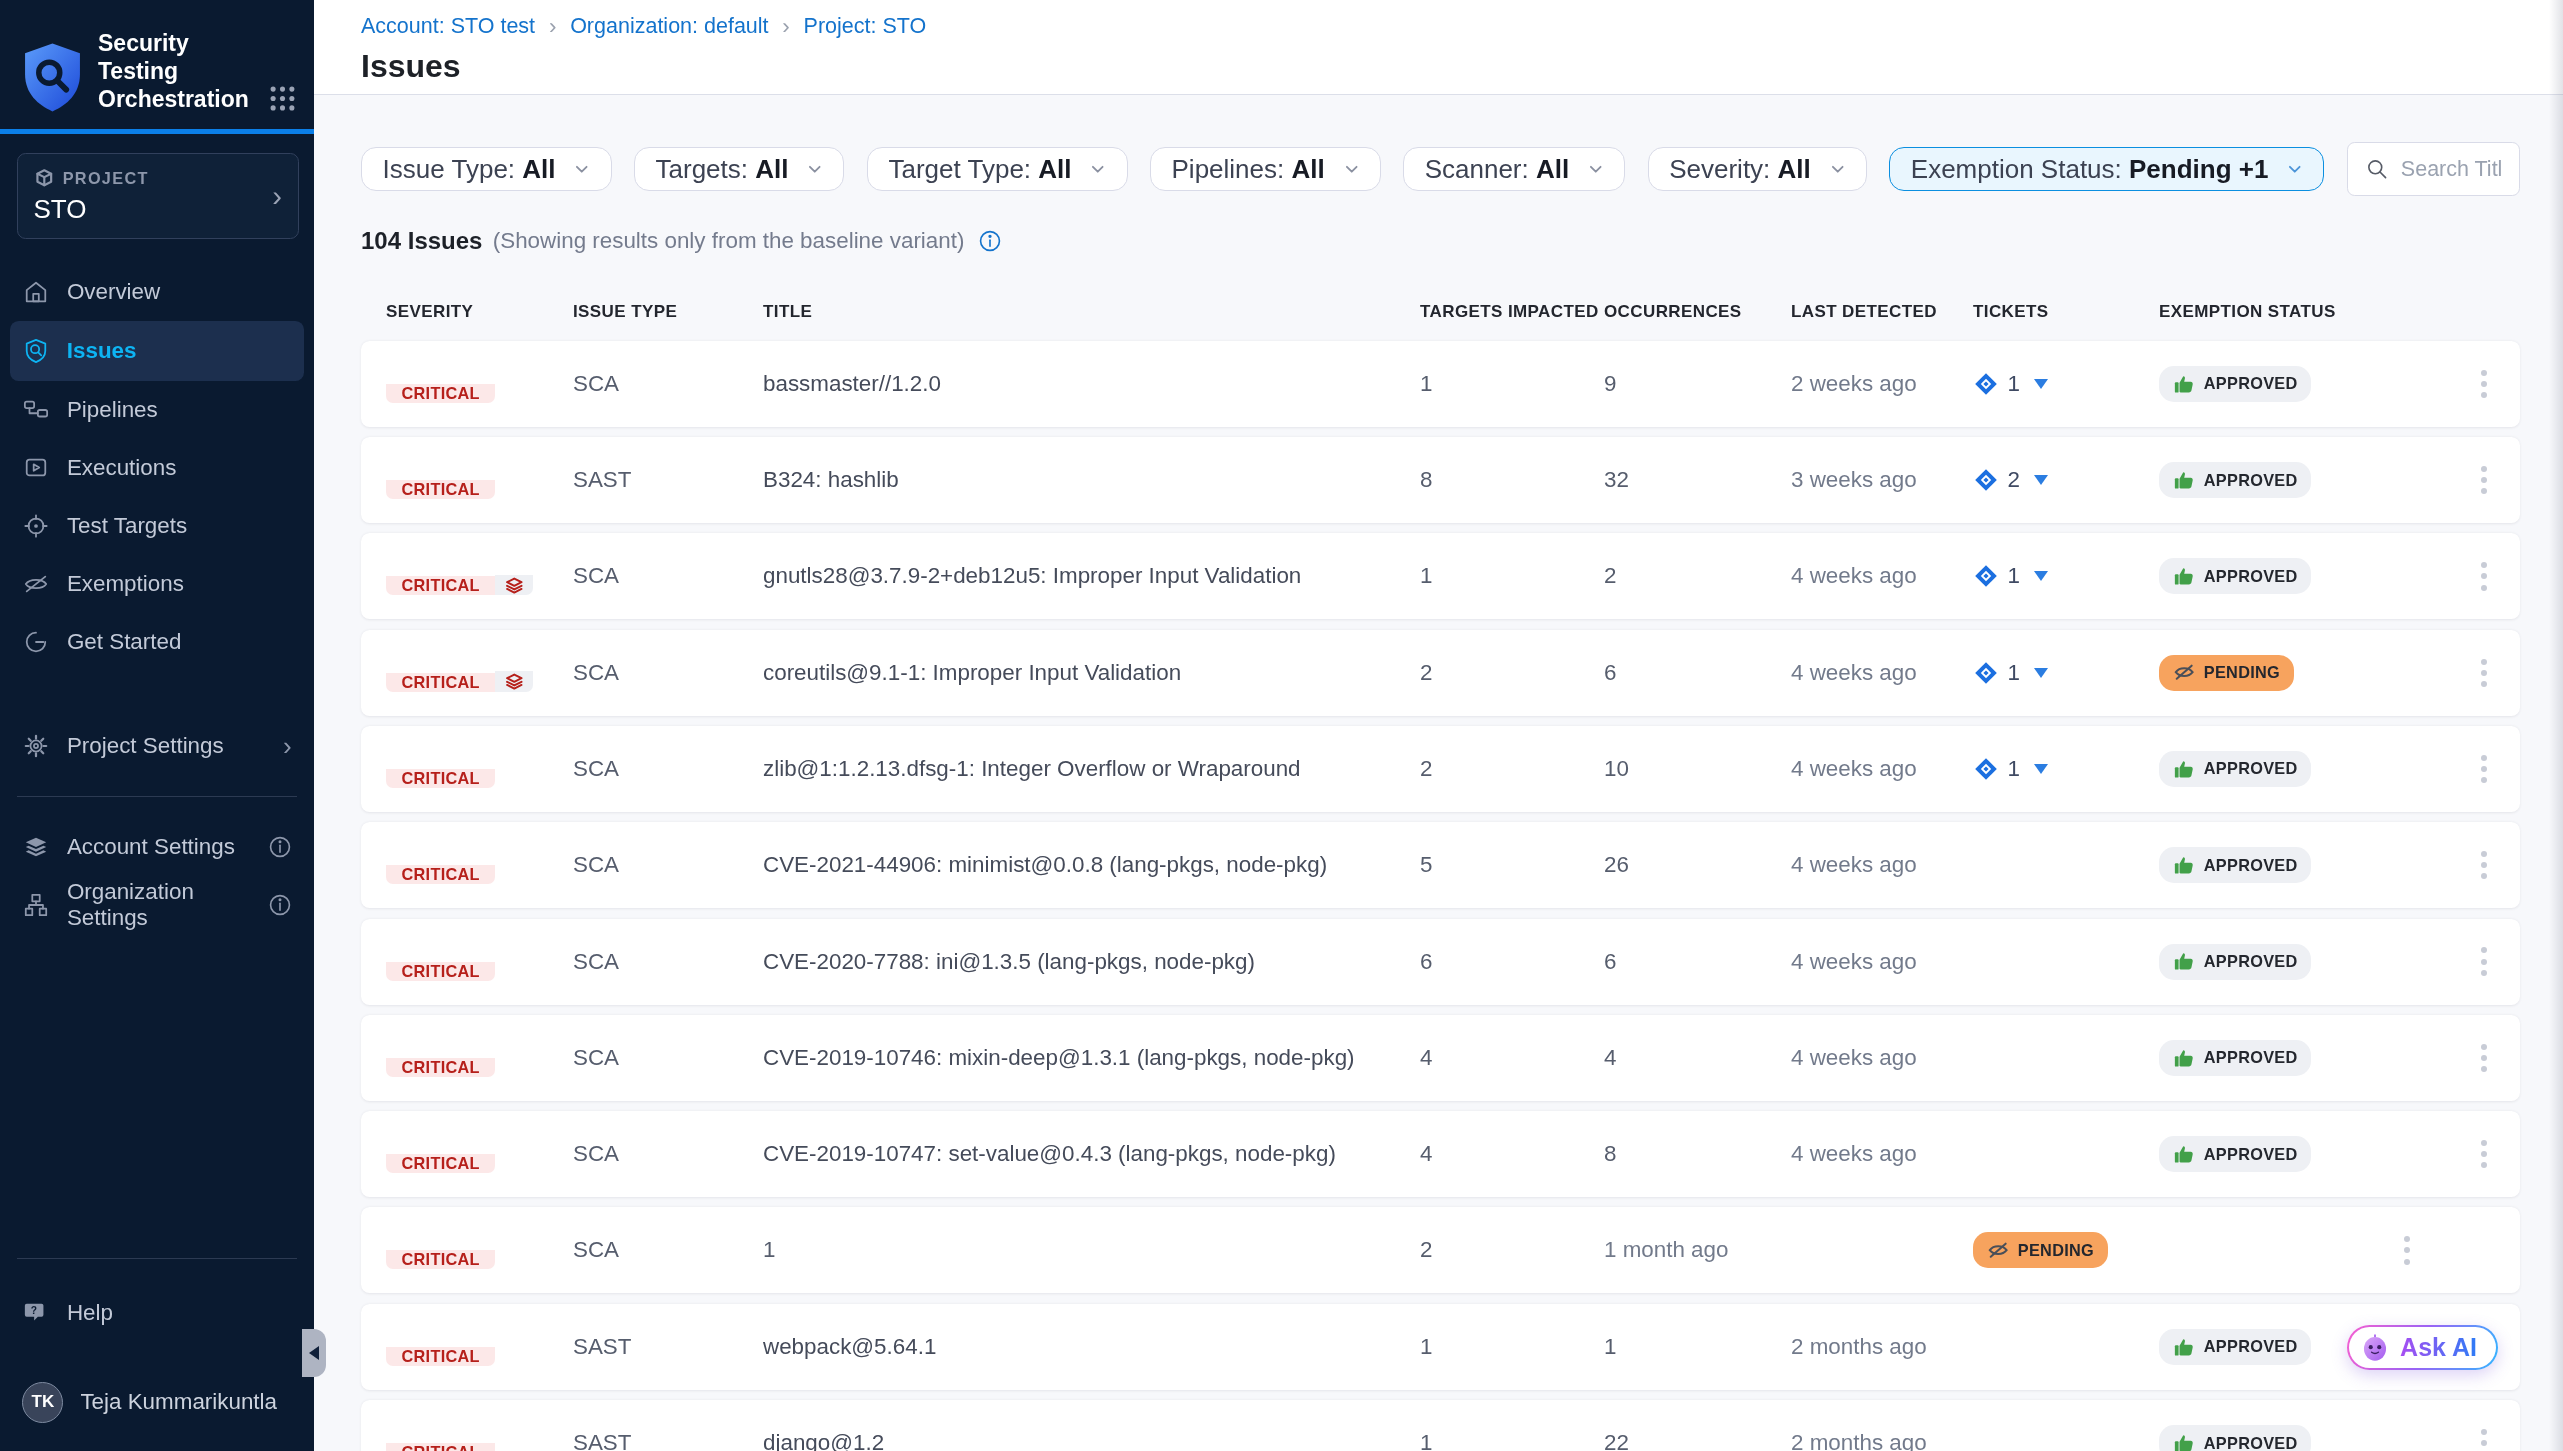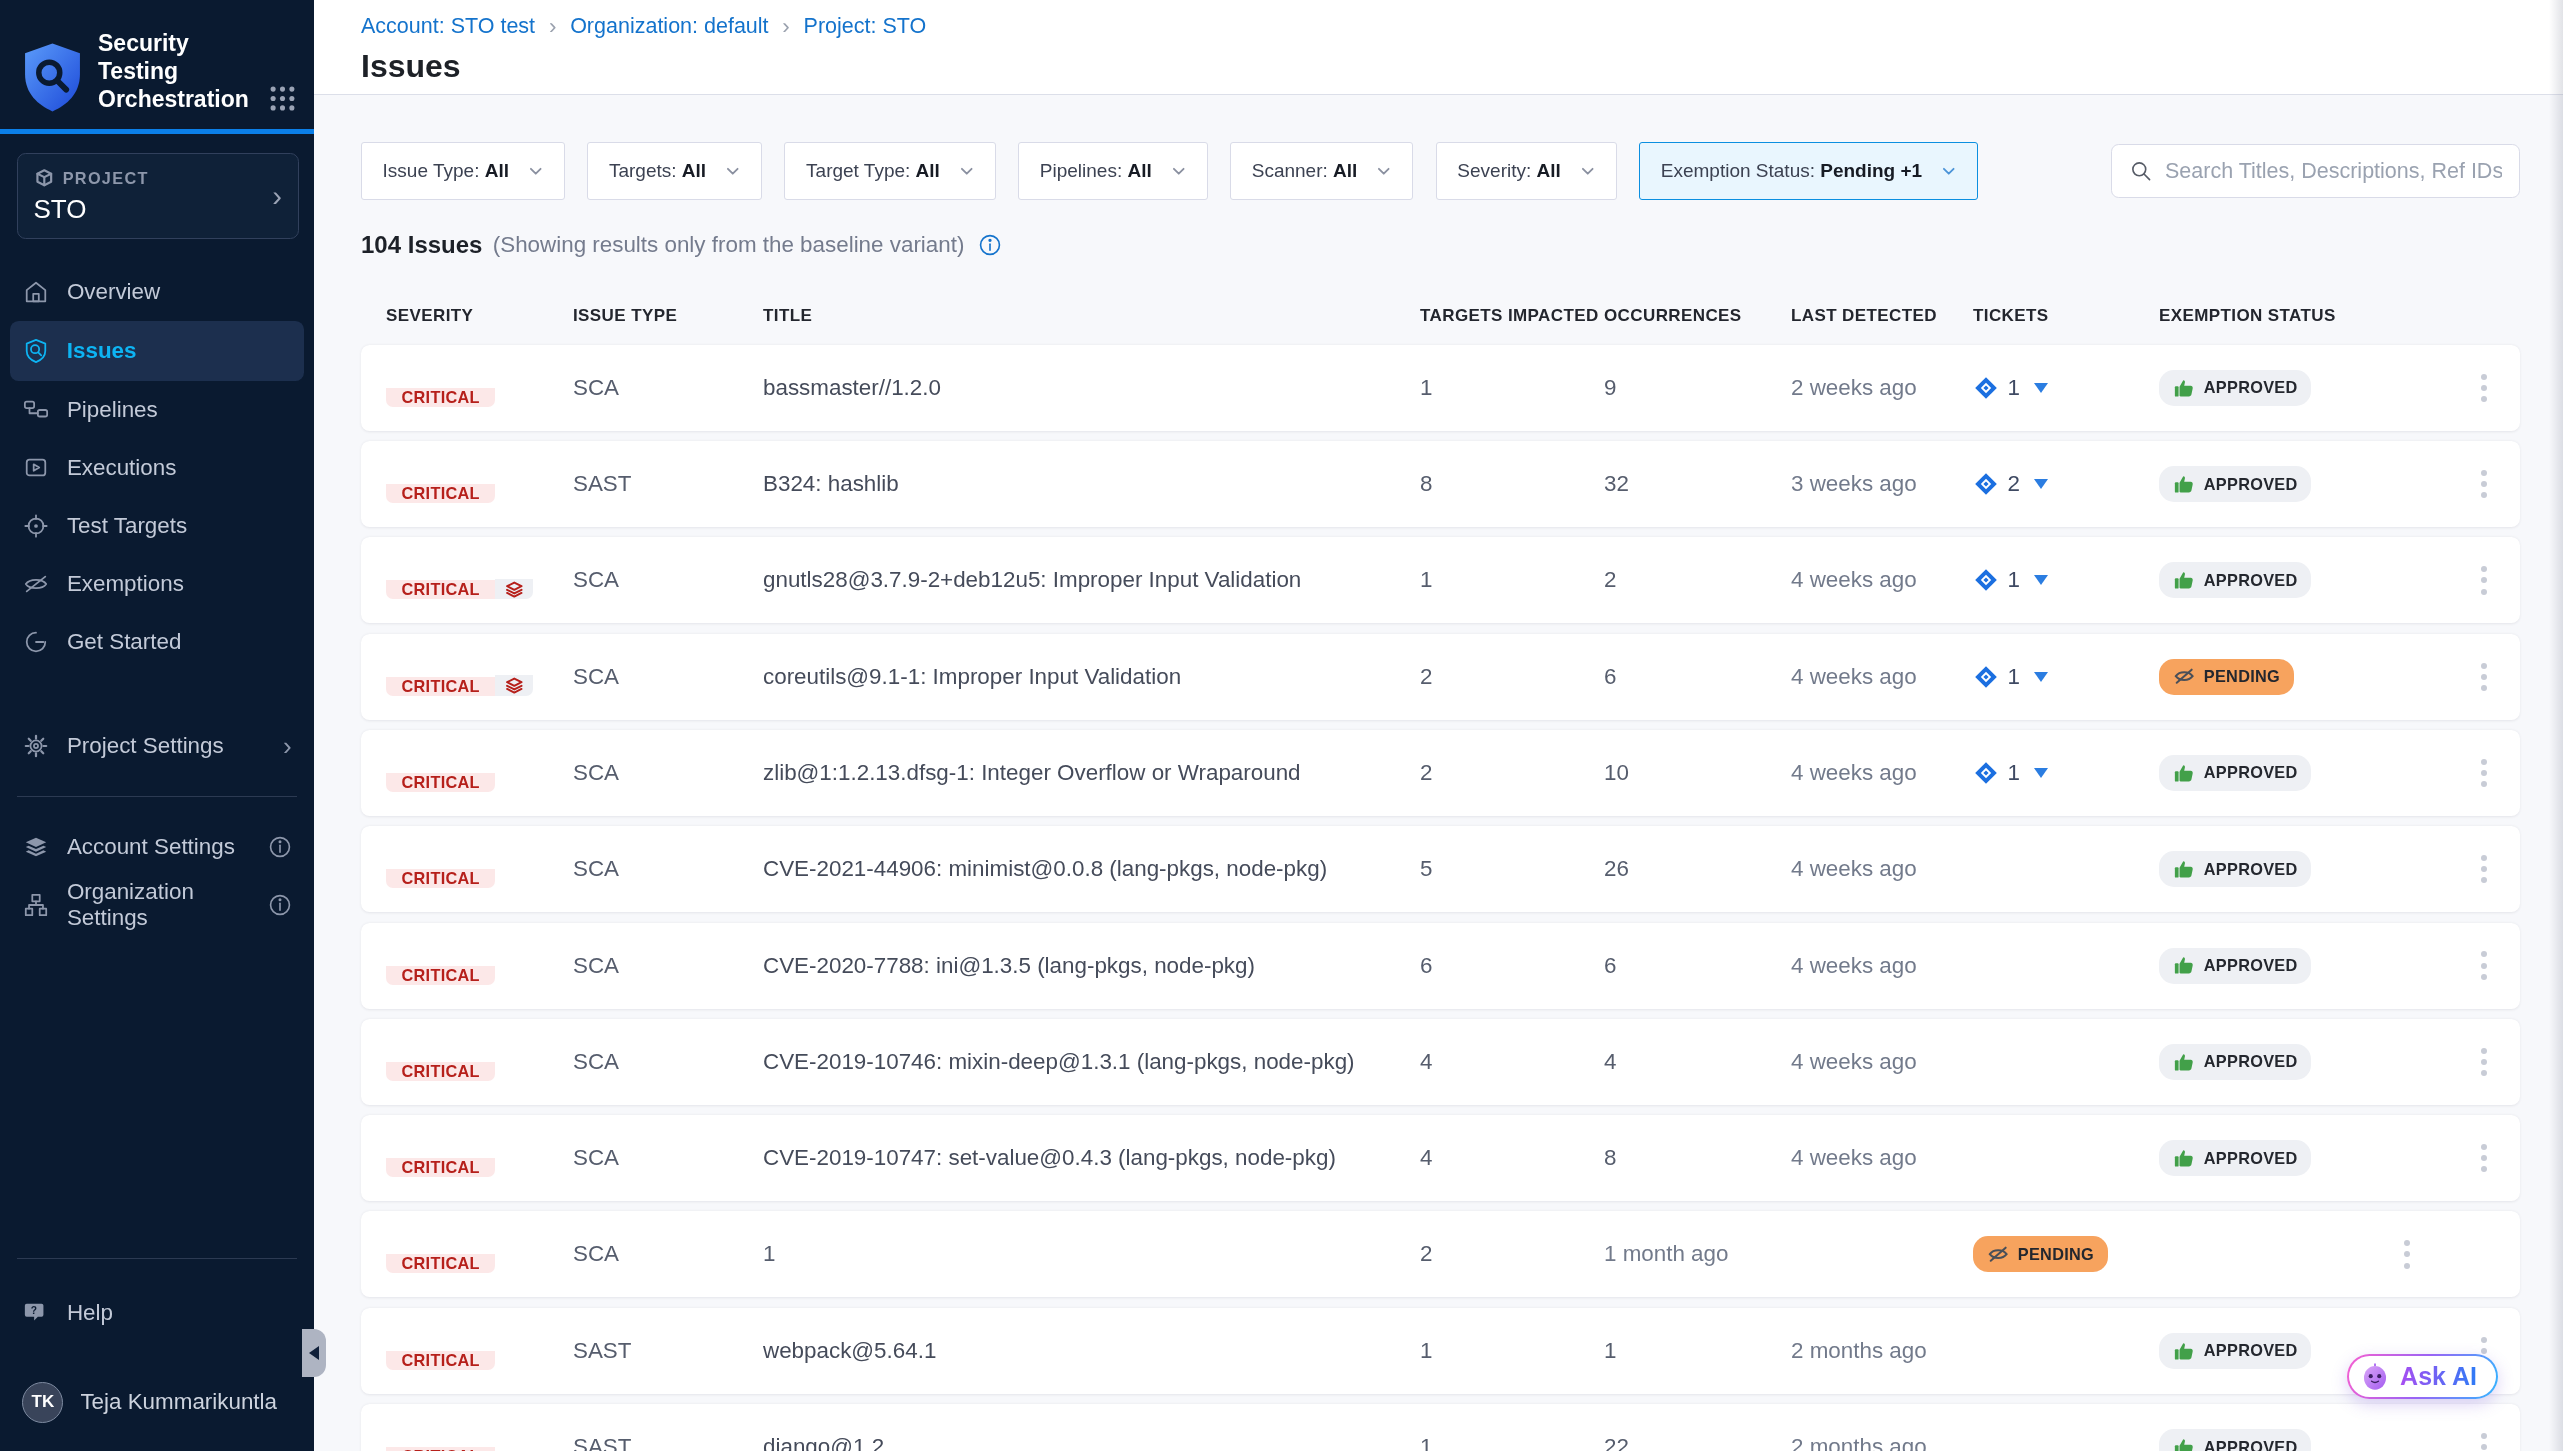--- a/index.html
+++ b/index.html
@@ -51,21 +51,21 @@
   
   .main { position:absolute; left:314px; top:0; width:2249px; height:1452px; background:var(--content-bg); }
   .topband { background:#fff; height:95px; padding:13.8px 0 0 47px; border-bottom:0.9px solid #dcdfe9; }
   .crumbs { display:flex; align-items:center; gap:13.8px; font-size:21.5px; color:var(--link); }
   .crumb { cursor:pointer; }
   .crumb-sep { color:#9aa1ae; font-size:22.4px; }
   .page-title { font-size:32px; font-weight:bold; color:#1d2127; margin-top:8.6px; }
 
   .content { padding:0 43px 0 47px; }
   .filter-row { display:flex; align-items:center; gap:22.4px; margin-top:47px; }
-  .pill { display:flex; align-items:center; gap:15.5px; background:#fff; border:0.9px solid var(--border); border-radius:3px; height:58px; padding:0 20.6px; font-size:19px; color:#3c4252; cursor:pointer; white-space:nowrap; }
+  .pill { display:flex; align-items:center; gap:15.5px; background:#fff; border:0.9px solid var(--border); border-radius:15px; height:44px; padding:0 20.6px; font-size:26px; color:#3c4252; cursor:pointer; white-space:nowrap; }
   .pill .val { font-weight:bold; color:#171b24; }
   .pill .chev { color:#8a90a0; margin-left:3.4px; }
   .pill.active { background:#e9f6fe; border:1.7px solid #0b8fe0; }
   .searchbox { margin-left:auto; width:409px; height:54px; background:#fff; border:0.9px solid var(--border); border-radius:7.7px; display:flex; align-items:center; padding:0 17px; gap:12px; }
   .searchbox input { border:none; outline:none; background:transparent; font-family:"Liberation Sans",sans-serif; font-size:21.5px; color:#3c4252; width:100%; }
   .searchbox input::placeholder { color:#9aa2b0; }
 
   .count-row { display:flex; align-items:center; gap:10.3px; margin-top:31px; }
   .count { font-size:24px; font-weight:bold; color:#1d2128; }
   .count-note { font-size:22.4px; color:#747b8d; }
@@ -85,21 +85,21 @@
   .cell-date { font-size:22.4px; color:#727a8b; }
   .tickets { display:flex; align-items:center; gap:8.6px; }
   .tickets .tnum { font-size:22.4px; color:#3f4a63; }
   .tickets .tri-down { width:0; height:0; border-left:7.7px solid transparent; border-right:7.7px solid transparent; border-top:10.3px solid #2b7de1; margin-left:5.2px; }
   .status-badge { display:flex; align-items:center; gap:8.6px; width:max-content; height:36px; border-radius:15px; padding:0 13.8px; font-size:16.3px; font-weight:bold; letter-spacing:0.3px; color:#24272e; }
   .status-badge.approved { background:var(--approved-bg); }
   .status-badge.pending { background:var(--pending-bg); }
   .dots { display:flex; flex-direction:column; gap:5.2px; margin-left:auto; margin-right:26px; padding:6.9px; cursor:pointer; }
   .dots i { width:6px; height:6px; border-radius:50%; background:#c8ccd6; }
 
-  .ask-ai { position:absolute; right:65px; bottom:53px; height:45px; padding:0 19px 0 8.6px; display:flex; align-items:center; gap:8.6px; background:linear-gradient(#fff,#fff) padding-box, linear-gradient(110deg,#f75fd0,#9a63f5,#33b6ff) border-box; border:2.6px solid transparent; border-radius:24px; box-shadow:0 5.2px 15.5px rgba(120,80,220,.25); cursor:pointer; z-index:6; }
+  .ask-ai { position:absolute; right:65px; bottom:82px; height:45px; padding:0 19px 0 8.6px; display:flex; align-items:center; gap:8.6px; background:linear-gradient(#fff,#fff) padding-box, linear-gradient(110deg,#f75fd0,#9a63f5,#33b6ff) border-box; border:2.6px solid transparent; border-radius:24px; box-shadow:0 5.2px 15.5px rgba(120,80,220,.25); cursor:pointer; z-index:6; }
   .ask-ai .lbl { font-size:25px; font-weight:bold; background:linear-gradient(90deg,#a84ef2,#2e7bf6); -webkit-background-clip:text; background-clip:text; color:transparent; }
 
   .scroll-strip { position:absolute; right:0; top:0; width:13.8px; height:1452px; background:linear-gradient(to right, rgba(120,125,145,0), rgba(120,125,145,.22)); }
 </style>
 </head>
 <body>
 
 <div class="sidebar">
   <div class="sb-head">
     <span>

